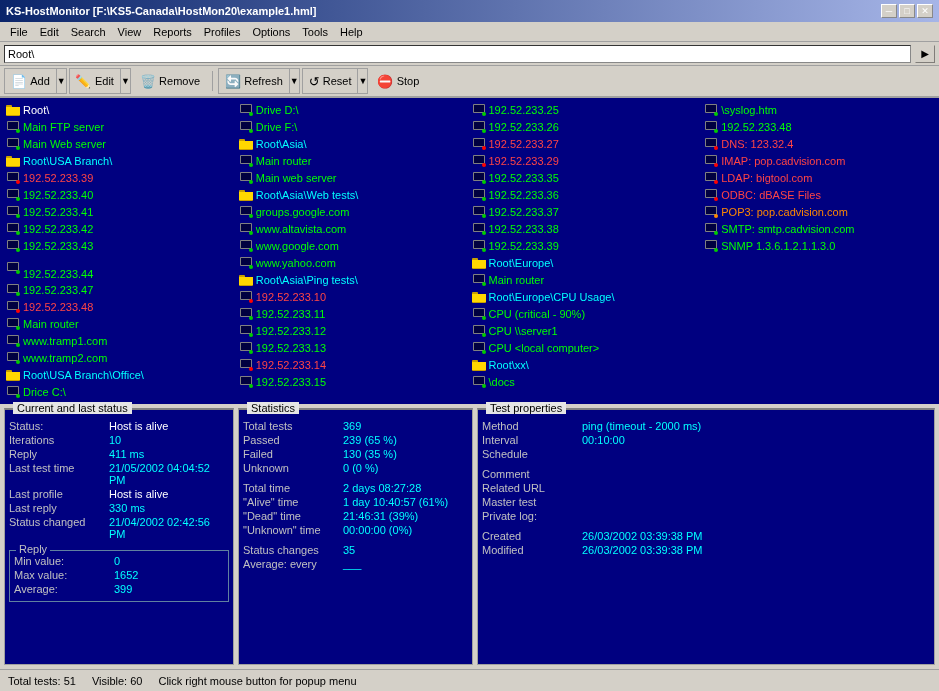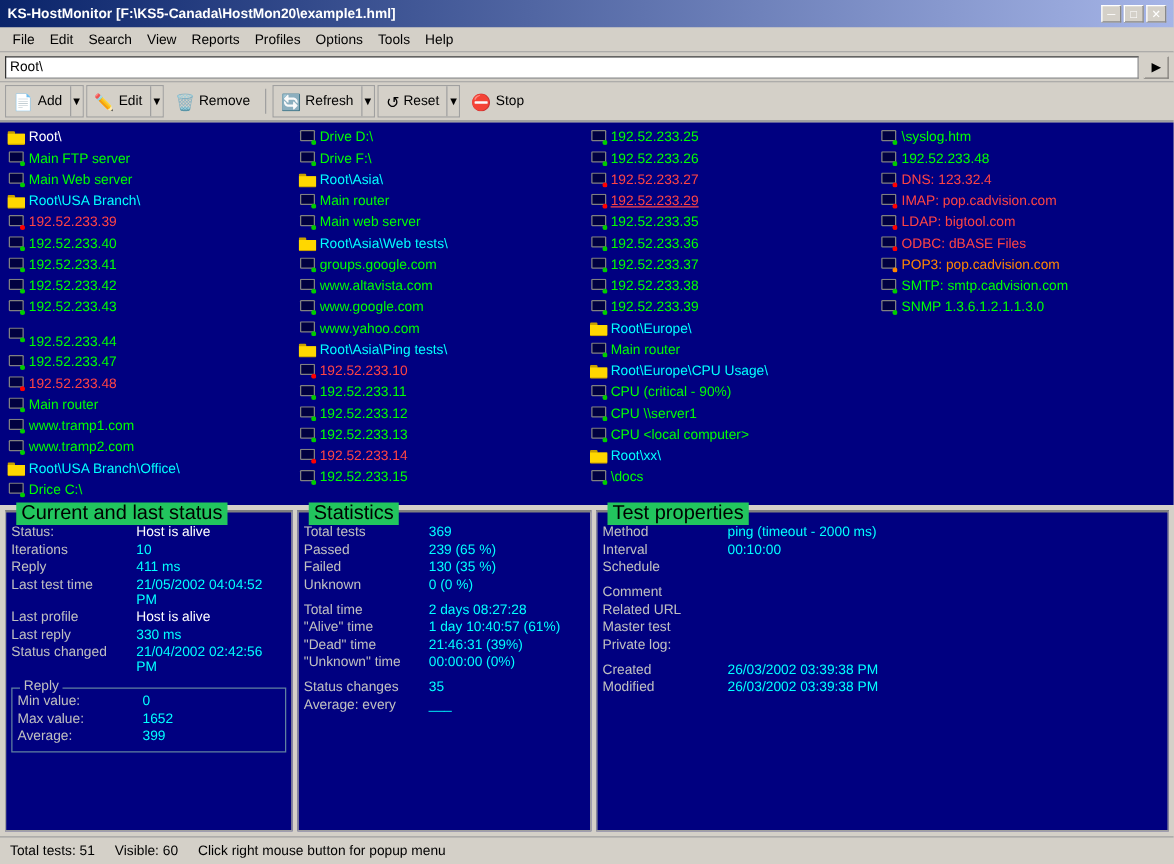--- a/index.html
+++ b/index.html
@@ -131,23 +131,23 @@
       border-top: 2px solid #808080;
       background: #000080;
       flex: 1;
       padding: 4px;
       position: relative;
     }
     .panel-title {
       position: absolute;
       top: -8px;
       left: 8px;
-      background: #22c55e;
+      background: #e5e5e5;
       padding: 0 4px;
-      font-size: 16px;
+      font-size: 11px;
       color: #000;
     }
 
     .panel-content { color: #00ffff; font-size: 11px; margin-top: 6px; }
     .panel-row { display: flex; margin-bottom: 2px; }
     .panel-label { color: #c0c0c0; width: 100px; flex-shrink: 0; }
     .panel-value { color: #00ffff; }
     .panel-value.white { color: #ffffff; }
 
     
@@ -631,21 +631,21 @@
         <span class="item-label" style="color: rgb(255, 68, 68);">192.52.233.27</span>
       </div>
       <div class="tree-item">
         <span class="item-icon">
           <svg width="14" height="12" viewBox="0 0 14 12">
           <rect x="1" y="0" width="12" height="9" fill="#808080" rx="1"></rect>
           <rect x="2" y="1" width="10" height="7" fill="#000040"></rect>
           <circle cx="12" cy="10" r="2" fill="#ff0000"></circle>
         </svg>
         </span>
-        <span class="item-label" style="color: rgb(255, 68, 68); text-decoration: underline;">192.52.233.29</span>
+        <span class="item-label" style="color: rgb(255, 68, 68);">192.52.233.29</span>
       </div>
       <div class="tree-item">
         <span class="item-icon">
           <svg width="14" height="12" viewBox="0 0 14 12">
           <rect x="1" y="0" width="12" height="9" fill="#808080" rx="1"></rect>
           <rect x="2" y="1" width="10" height="7" fill="#000040"></rect>
           <circle cx="12" cy="10" r="2" fill="#00cc00"></circle>
         </svg>
         </span>
         <span class="item-label" style="color: rgb(0, 255, 0);">192.52.233.35</span>

